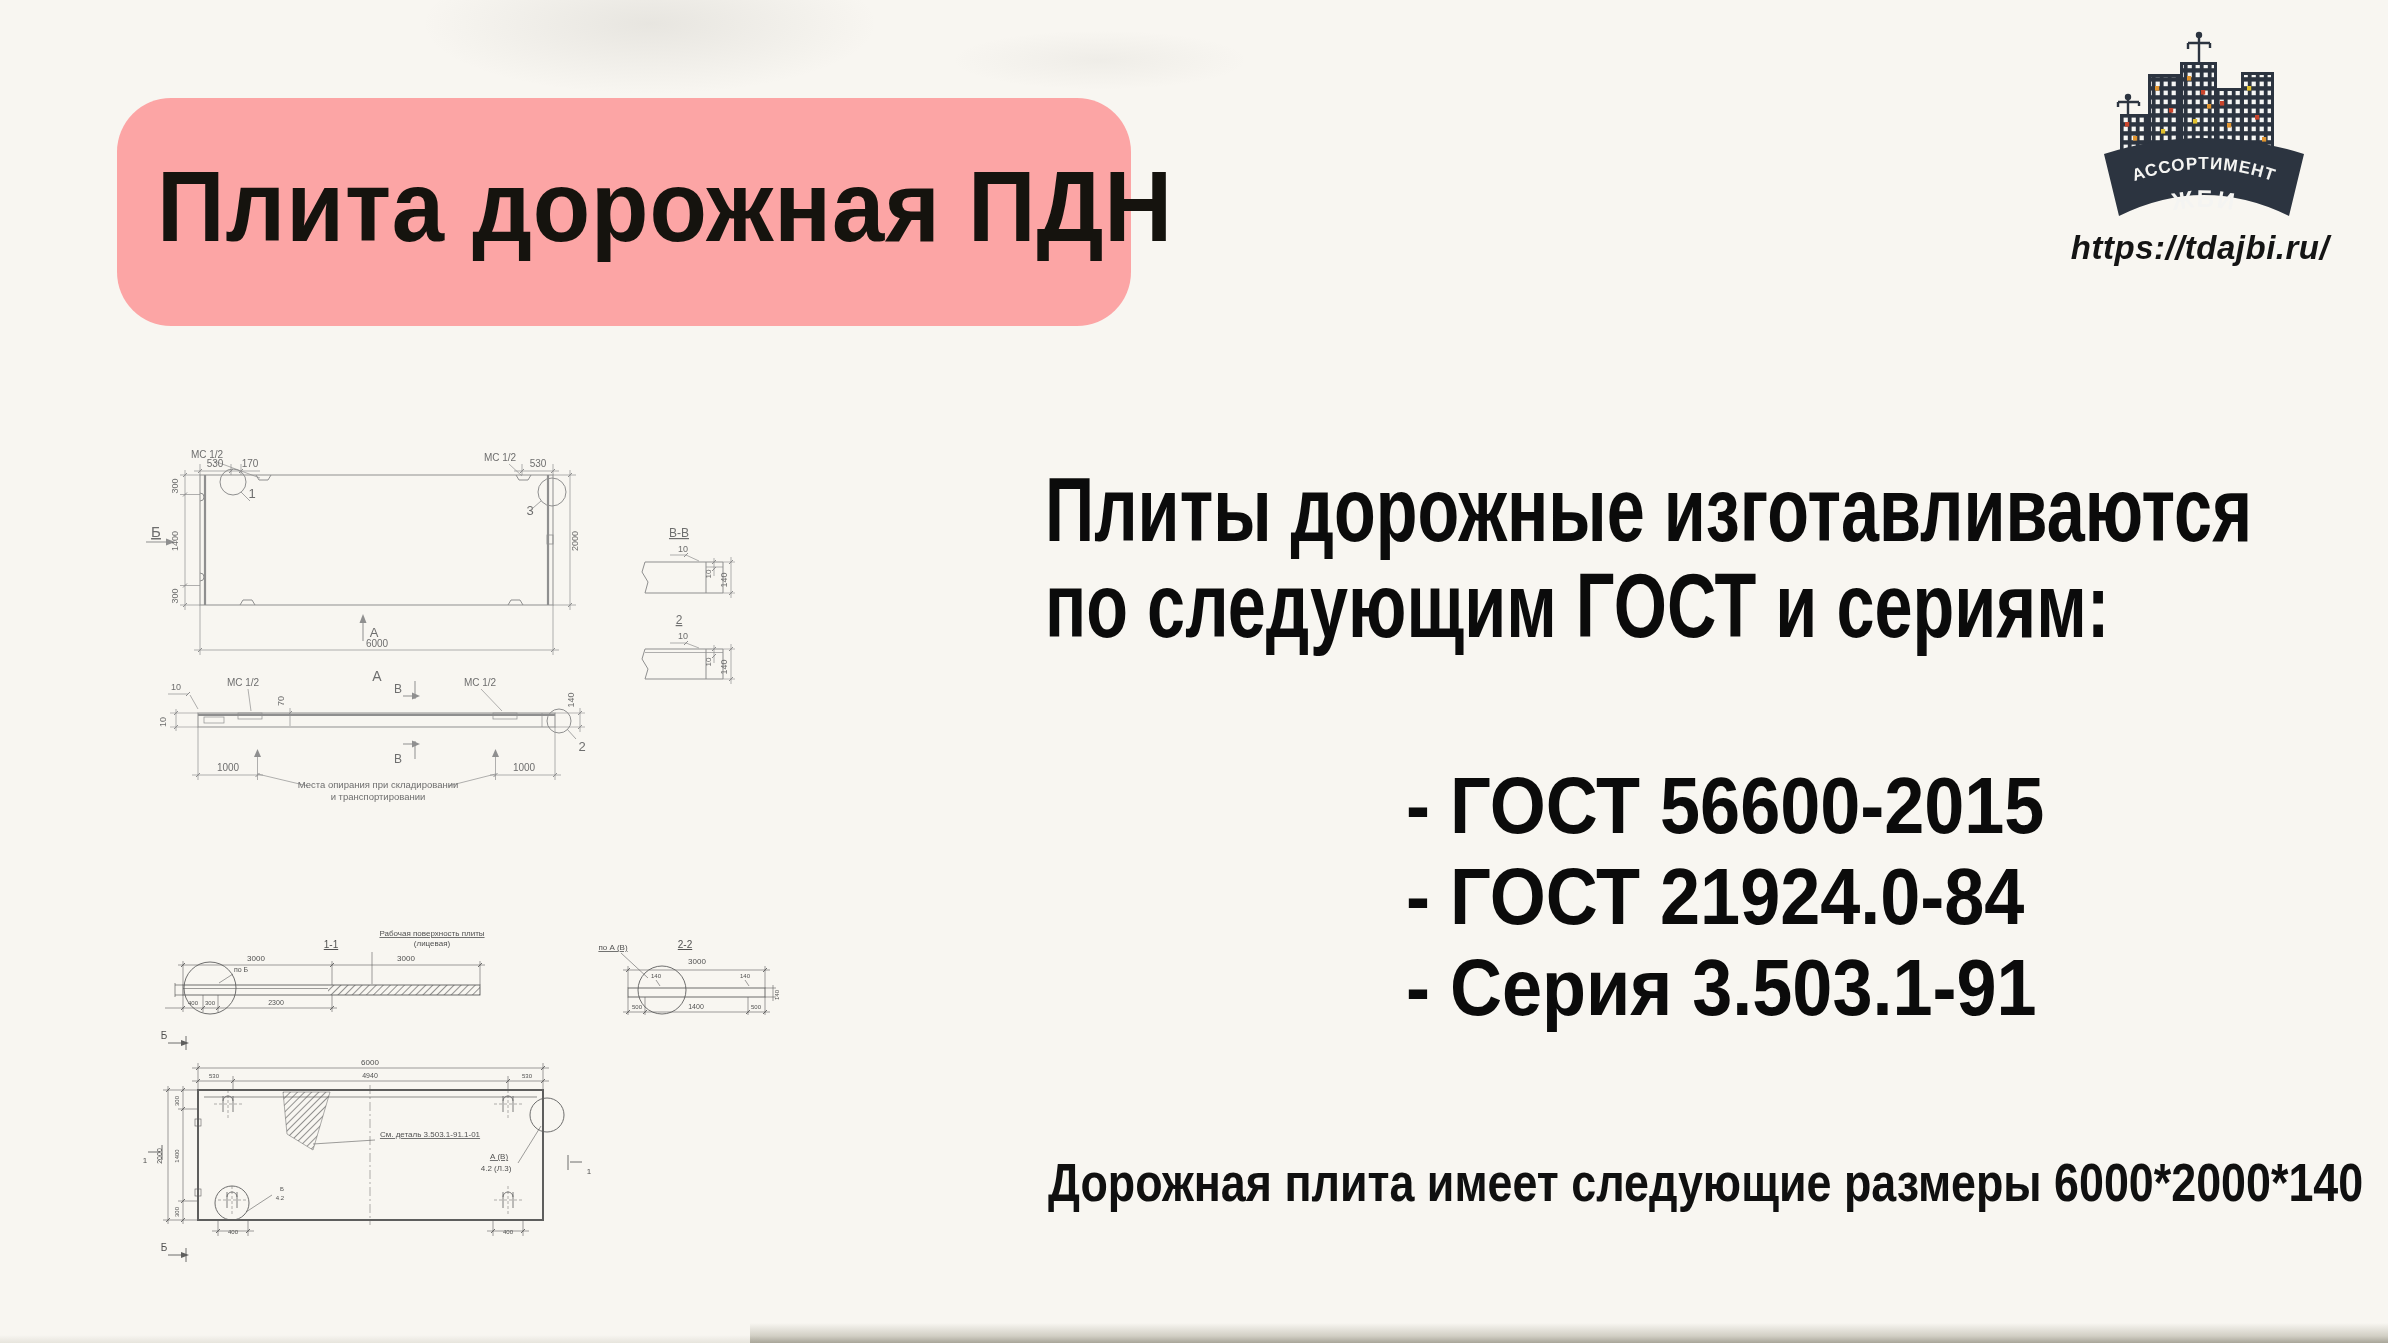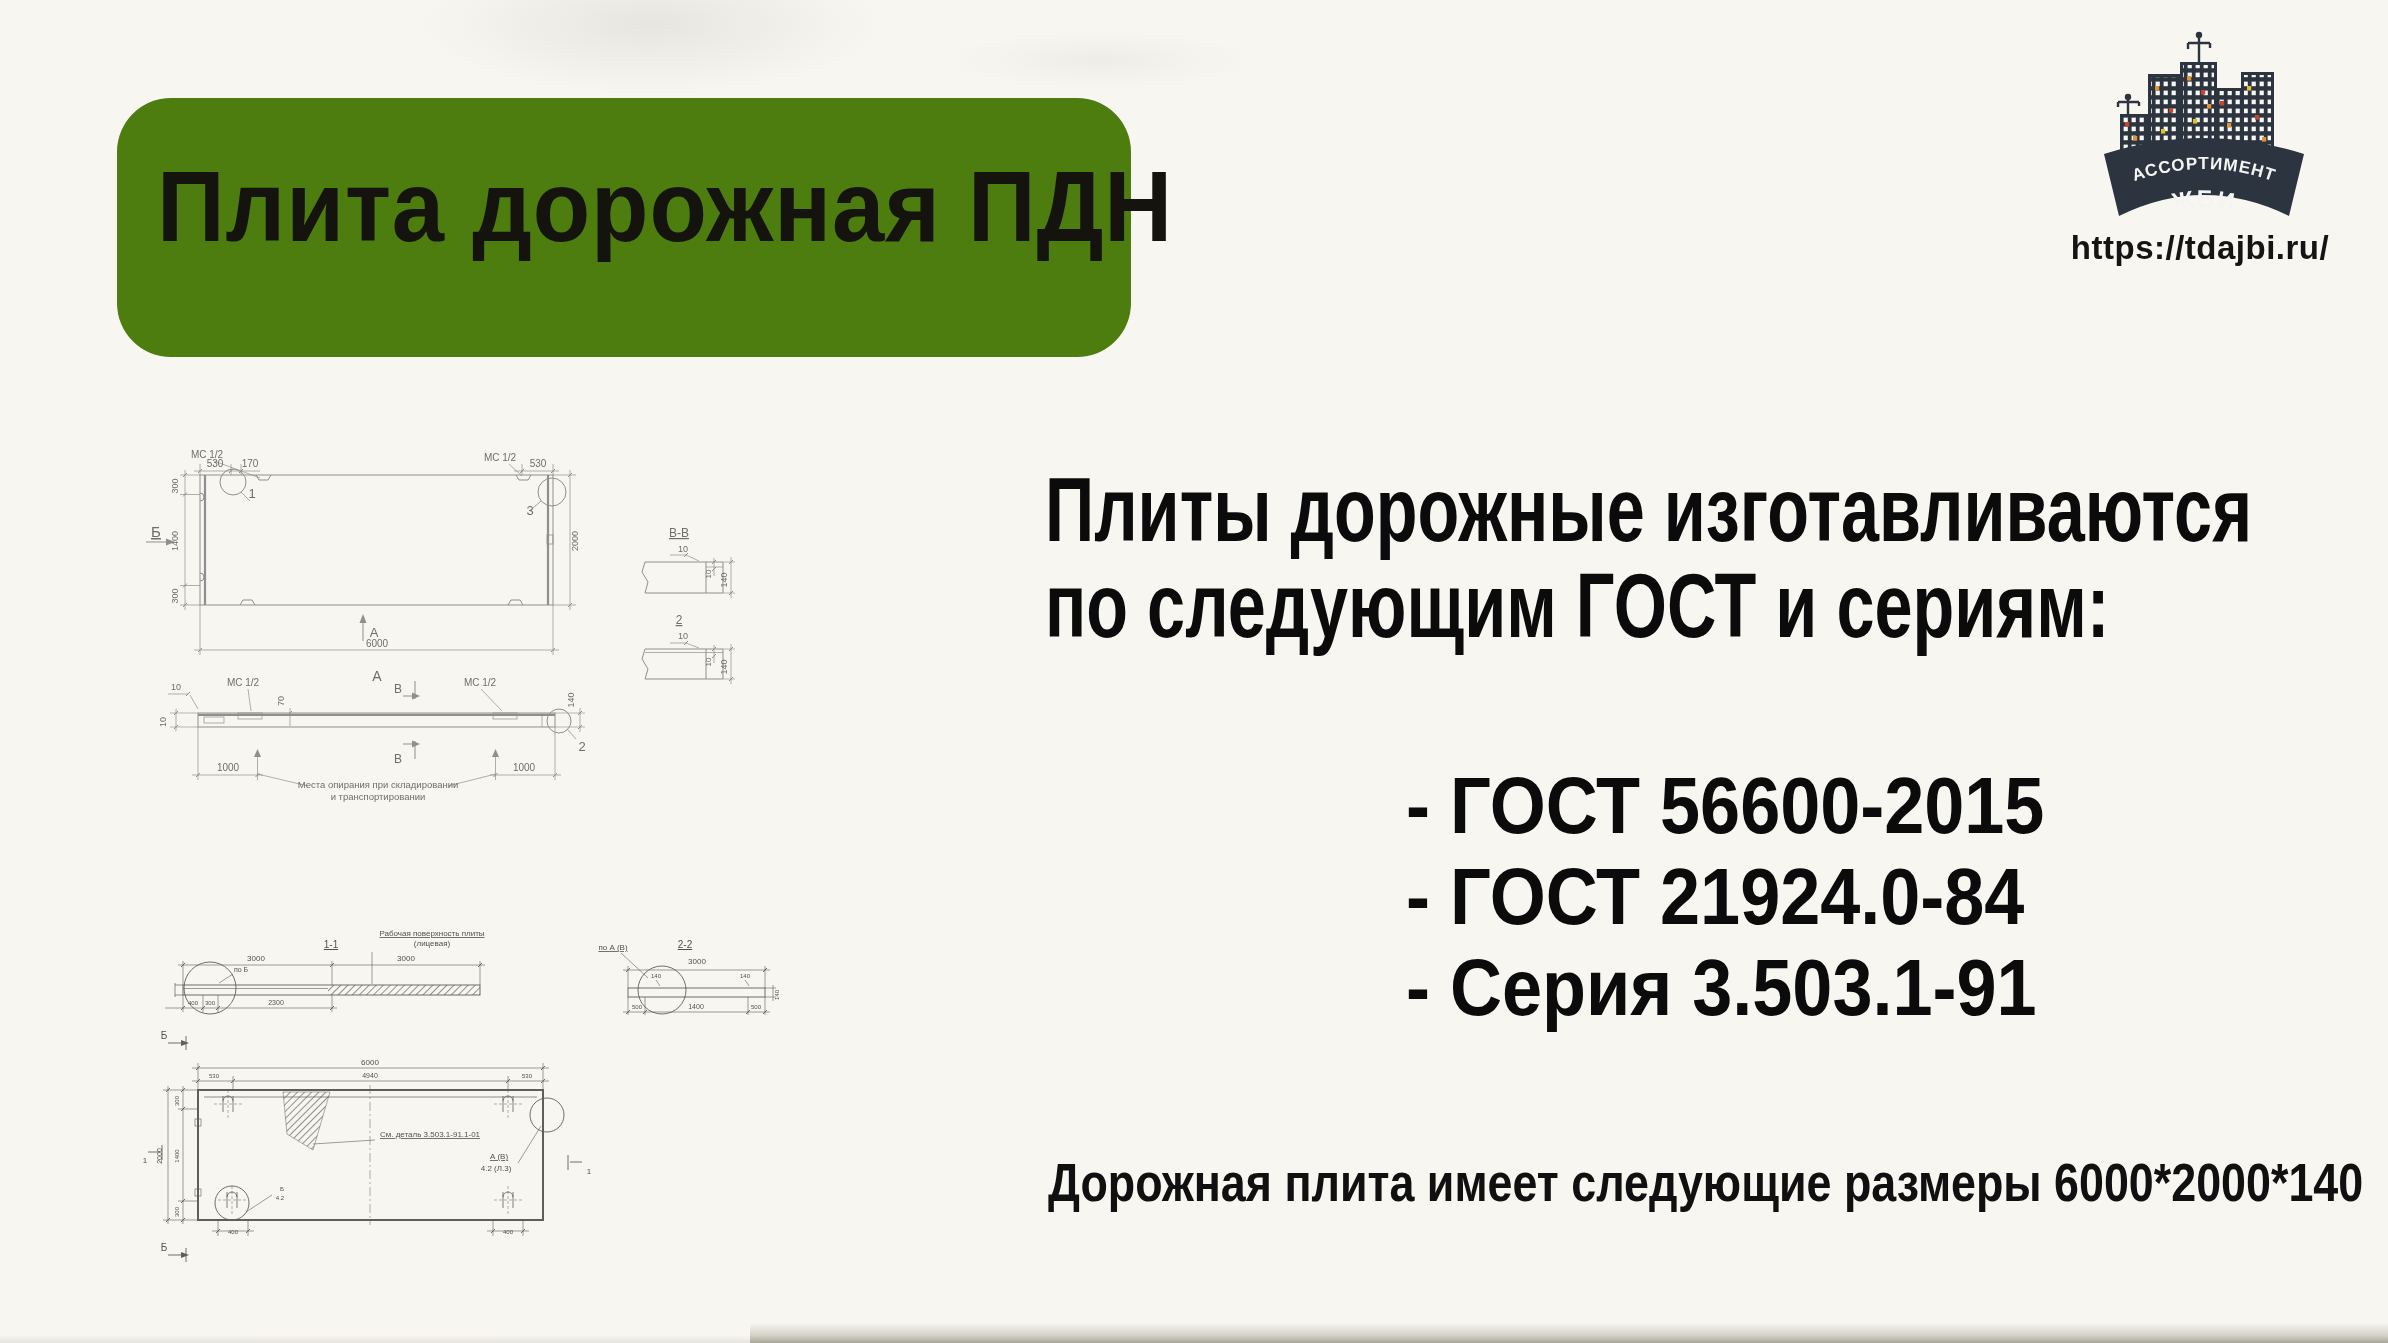--- a/index.html
+++ b/index.html
@@ -7,31 +7,31 @@
     width:2388px;height:1343px;position:relative;overflow:hidden;
     background:#f8f6f1;
     font-family:"Liberation Sans",sans-serif;color:#111;
   }
   .smudge{position:absolute;left:420px;top:0;width:460px;height:95px;
     background:radial-gradient(ellipse at 50% 25%,rgba(120,118,110,.13),transparent 70%);}
   .smudge2{position:absolute;left:950px;top:30px;width:300px;height:60px;
     background:radial-gradient(ellipse at 50% 50%,rgba(120,118,110,.07),transparent 70%);}
 
   
-  .banner{position:absolute;left:117px;top:98px;width:1014px;height:259px;
-    background:#4d7c0f;border-radius:54px;}
+  .banner{position:absolute;left:117px;top:98px;width:1014px;height:228px;
+    background:#fca5a5;border-radius:54px;}
   .banner .title{position:absolute;left:40px;top:58px;white-space:nowrap;
     font-size:100px;line-height:100px;font-weight:bold;color:#15130e;
     letter-spacing:1px;transform:scaleX(.94);transform-origin:left top;}
 
   
   .logo{position:absolute;left:2098px;top:26px;width:212px;height:200px;}
   .logo svg{width:100%;height:100%}
   .logo-url{position:absolute;left:2030px;top:229px;width:340px;text-align:center;
-    font-size:33px;font-weight:bold;color:#141414;letter-spacing:.5px;}
+    font-size:33px;font-weight:bold;color:#141414;letter-spacing:.5px;font-style:italic;}
 
   
   .intro{position:absolute;left:1045px;top:462px;white-space:nowrap;
     font-size:90px;line-height:96px;font-weight:bold;color:#0b0b0b;
     transform:scaleX(.76);transform-origin:left top;}
   .standards{position:absolute;left:1406px;top:760px;white-space:nowrap;
     font-size:80px;line-height:91px;font-weight:bold;color:#0b0b0b;
     transform:scaleX(.9);transform-origin:left top;list-style:none;margin:0;padding:0;}
   .size-note{position:absolute;left:1048px;top:1152px;white-space:nowrap;
     font-size:54px;line-height:60px;font-weight:bold;color:#101010;

